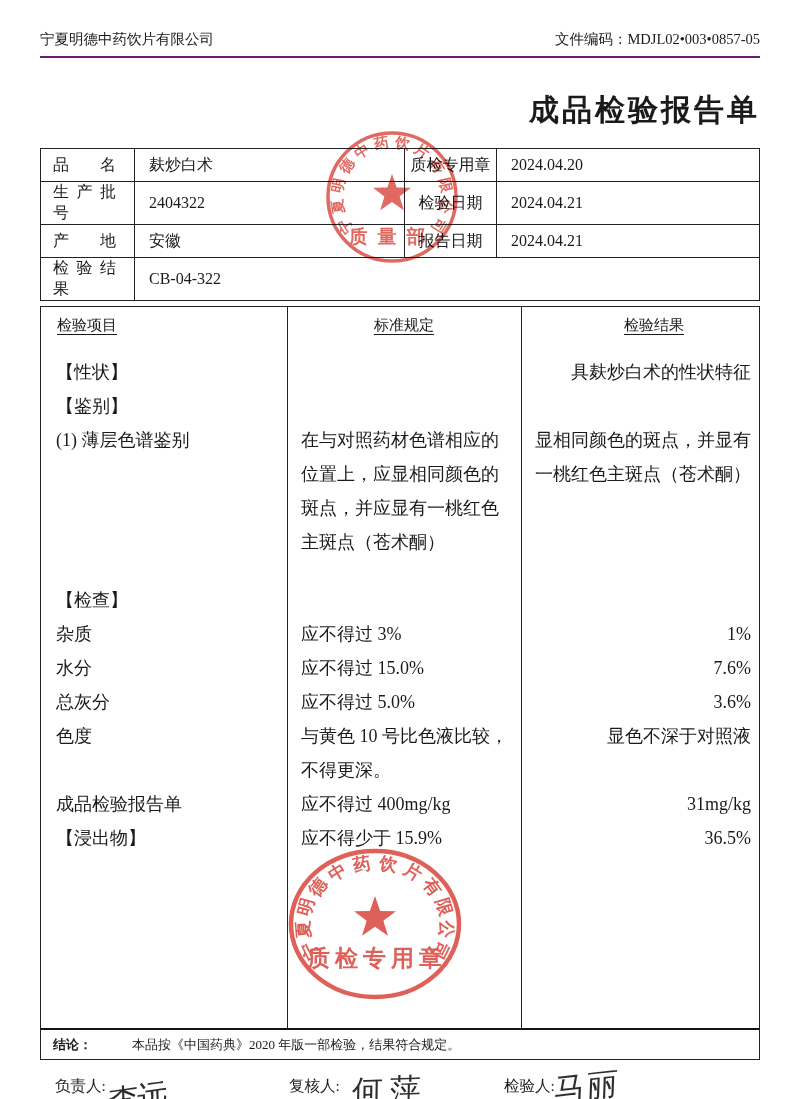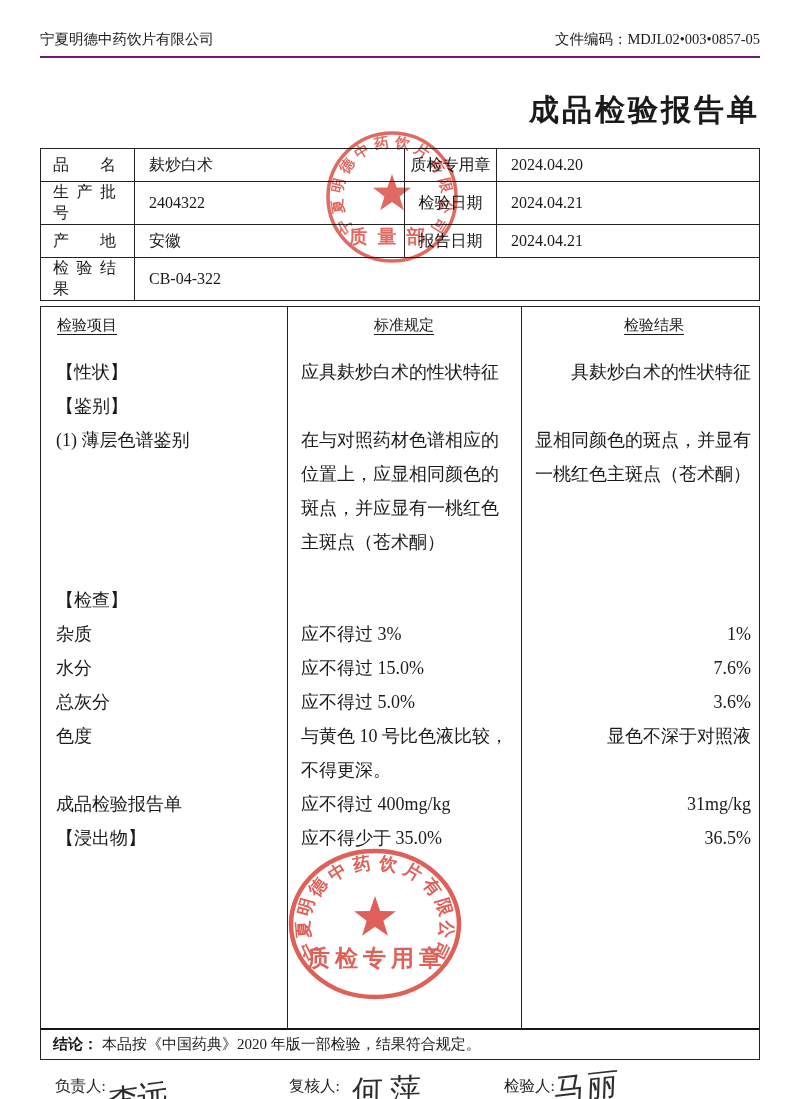--- a/index.html
+++ b/index.html
@@ -42,21 +42,21 @@
   .hc2 { width:234px; text-align:center; }
   .hc3 { flex:1; text-align:center;margin-left:28px; }
   .body-rows { padding-top:12px; font-size:18px; }
   .r { display:flex; line-height:34px; }
   .r.gap { margin-top:24px; }
   .c1 { width:246px; padding-left:15px; }
   .c2 { width:234px; padding:0 10px 0 14px; }
   .c3 { flex:1; padding:0 8px 0 14px;text-align:right; }
   .conclusion {
     display:flex; align-items:center; height:31px; border-top:2px solid #141414;
-    font-size:15px; padding-left:12px;
+    font-size:13px; padding-left:12px;gap:36px;
   }
   .conclusion b { margin-right:4px; }
 
   
   .sig-row { position:relative; height:62px; margin-top:6px; font-size:15.5px; }
   .sig-label { position:absolute; top:10px; }
   .hand {
     position:absolute; display:inline-block; color:#1c1c1c; opacity:.92;
     font-size:31px;
   }
@@ -131,21 +131,20 @@
 
         <div class="hrow">
           <div class="hc1"><span class="hc">检验项目</span></div>
           <div class="hc2"><span class="hc">标准规定</span></div>
           <div class="hc3"><span class="hc">检验结果</span></div>
         </div>
 
         <div class="body-rows">
           <div class="r">
             <div class="c1">【性状】</div>
-            <div class="c2">应具麸炒白术的性状特征</div>
             <div class="c3">具麸炒白术的性状特征</div>
           </div>
           <div class="r">
             <div class="c1">【鉴别】</div>
             <div class="c2"></div>
             <div class="c3"></div>
           </div>
           <div class="r">
             <div class="c1">(1) 薄层色谱鉴别</div>
             <div class="c2">在与对照药材色谱相应的位置上，应显相同颜色的斑点，并应显有一桃红色主斑点（苍术酮）</div>
@@ -176,21 +175,21 @@
             <div class="c2">与黄色 10 号比色液比较，不得更深。</div>
             <div class="c3">显色不深于对照液</div>
           </div>
           <div class="r">
             <div class="c1">成品检验报告单</div>
             <div class="c2">应不得过 400mg/kg</div>
             <div class="c3">31mg/kg</div>
           </div>
           <div class="r">
             <div class="c1">【浸出物】</div>
-            <div class="c2">应不得少于 35.0%</div>
+            <div class="c2">应不得少于 15.9%</div>
             <div class="c3">36.5%</div>
           </div>
         </div>
       </div>
 
       <div class="conclusion">
         <b>结论：</b>
         <span>本品按《中国药典》2020 年版一部检验，结果符合规定。</span>
       </div>
     </div>

